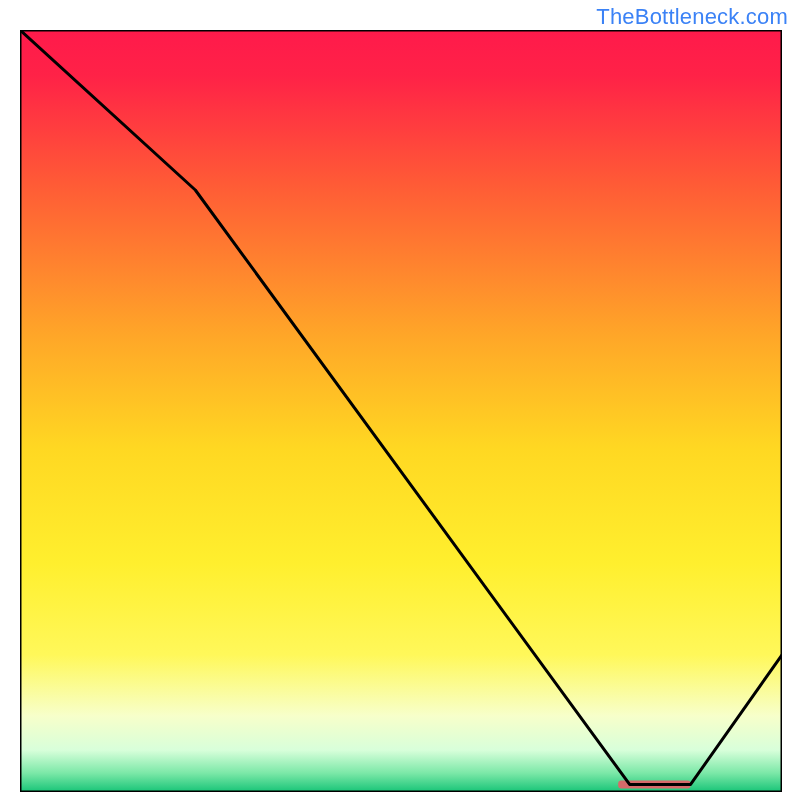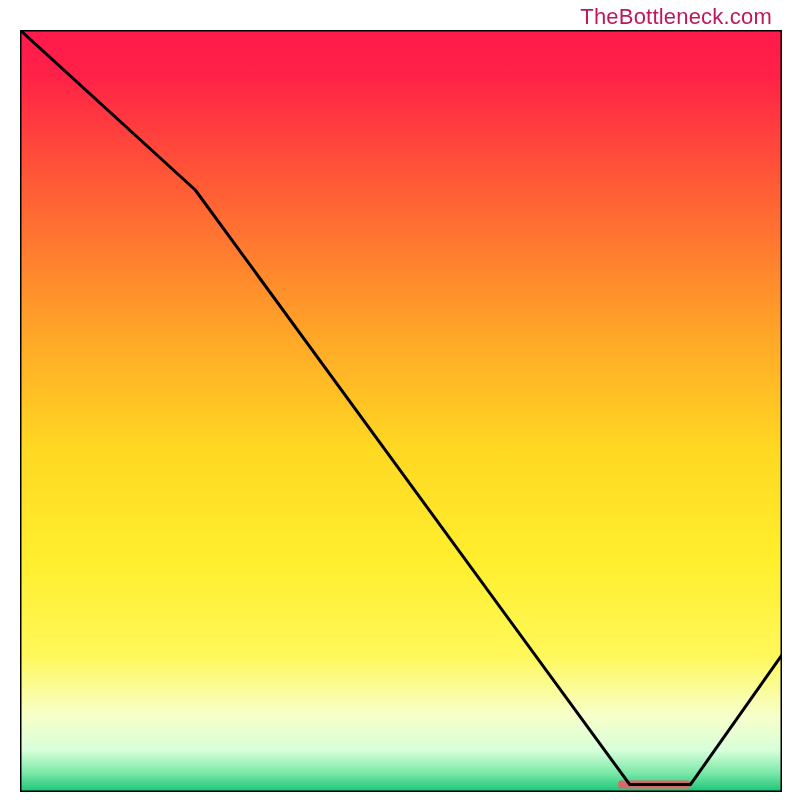--- a/index.html
+++ b/index.html
@@ -12,22 +12,22 @@
     overflow: hidden;
   }
   .stage {
     position: relative;
     width: 800px;
     height: 800px;
   }
   .watermark {
     position: absolute;
     top: 4px;
-    right: 28px;
-    color: #be185d;
+    right: 12px;
+    color: #3b82f6;
     font-size: 22px;
     font-weight: 500;
     letter-spacing: 0.2px;
     user-select: none;
   }
   .plot-area {
     position: absolute;
     left: 20px;
     top: 30px;
     width: 762px;

